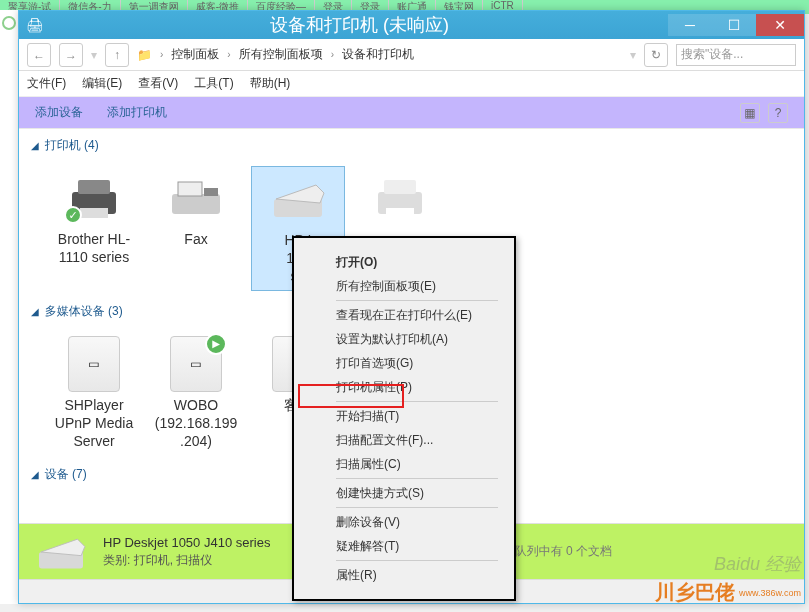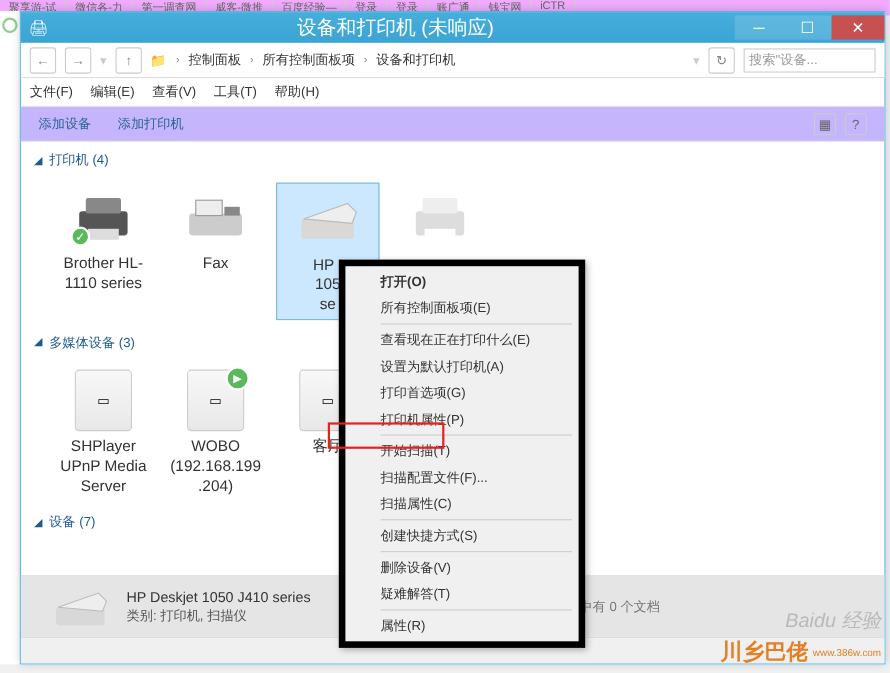--- a/index.html
+++ b/index.html
@@ -1,17 +1,17 @@
 <!DOCTYPE html>
 <html><head>
 <meta charset="utf-8">
 <style>
 *{margin:0;padding:0;box-sizing:border-box;font-family:"Microsoft YaHei","Segoe UI",sans-serif;font-size:12px}
 body{background:#f0f0f0;width:809px;height:612px;overflow:hidden;position:relative}
-.browser-tabs{height:14px;background:#f0abfc;display:flex;overflow:hidden}
+.browser-tabs{height:14px;background:#86efac;display:flex;overflow:hidden}
 .browser-tab{padding:0 8px;font-size:10px;color:#666;border-right:1px solid #ccc;white-space:nowrap}
 .window{position:absolute;left:18px;top:10px;right:4px;bottom:8px;background:#fff;border:1px solid #4fb8e8;box-shadow:0 0 8px rgba(0,0,0,0.2)}
 .titlebar{height:28px;background:linear-gradient(#45aedb,#3ca4d4);display:flex;align-items:center;color:#fff}
 .titlebar-icon{width:20px;height:20px;margin:0 6px;display:flex;align-items:center;justify-content:center;font-size:14px}
 .titlebar-title{flex:1;text-align:center;font-size:18px}
 .titlebar-controls{display:flex}
 .tb-btn{width:44px;height:22px;display:flex;align-items:center;justify-content:center;color:#fff;font-size:14px;cursor:pointer}
 .tb-close{background:#c75050;width:48px}
 .tb-min{background:rgba(255,255,255,0.15)}
 .tb-max{background:rgba(255,255,255,0.15)}
@@ -33,25 +33,25 @@
 .section-arrow{font-size:10px}
 .items-row{display:flex;flex-wrap:wrap;gap:8px;padding:8px 16px}
 .device-item{width:94px;display:flex;flex-direction:column;align-items:center;text-align:center;padding:4px;cursor:pointer}
 .device-item.selected{background:#cce8ff;border:1px solid #7ab8e0}
 .device-icon{width:72px;height:56px;display:flex;align-items:center;justify-content:center;position:relative}
 .device-label{font-size:14px;color:#333;margin-top:4px;line-height:1.3;word-break:break-word}
 .printer-svg{width:64px;height:48px}
 .check-badge{position:absolute;bottom:2px;left:6px;width:18px;height:18px;background:#5cb85c;border:2px solid #fff;border-radius:50%;display:flex;align-items:center;justify-content:center;color:#fff;font-size:11px}
 .media-box{width:52px;height:56px;background:linear-gradient(#f8f8f8,#e8e8e8);border:1px solid #ccc;border-radius:4px;position:relative;display:flex;align-items:center;justify-content:center}
 .play-badge{position:absolute;top:-4px;right:-6px;width:22px;height:22px;background:#5cb85c;border:2px solid #fff;border-radius:50%;display:flex;align-items:center;justify-content:center;color:#fff;font-size:10px}
-.context-menu{position:absolute;left:308px;top:236px;width:224px;background:#f0f0f0;border:6px solid #000000;box-shadow:2px 2px 6px rgba(0,0,0,0.3);padding:2px}
+.context-menu{position:absolute;left:292px;top:236px;width:224px;background:#f0f0f0;border:2px solid #000000;box-shadow:2px 2px 6px rgba(0,0,0,0.3);padding:12px}
 .cm-item{height:24px;display:flex;align-items:center;padding:0 8px 0 30px;color:#333;cursor:pointer;position:relative}
 .cm-sep{height:1px;background:#ccc;margin:2px 4px 2px 30px}
 .cm-highlight{position:absolute;left:298px;top:384px;width:106px;height:24px;border:2px solid #e52020;pointer-events:none;z-index:10}
-.details-bar{position:absolute;bottom:24px;left:0;right:0;height:56px;border-top:1px solid #e0e0e0;background:#e5e5e5;display:flex;align-items:center;padding:4px 24px;gap:12px}
+.details-bar{position:absolute;bottom:24px;left:0;right:0;height:56px;border-top:1px solid #e0e0e0;background:#bef264;display:flex;align-items:center;padding:4px 12px;gap:12px}
 .details-icon{width:60px;height:44px}
 .details-text{display:flex;flex-direction:column;gap:2px;color:#555}
 .details-right{margin-left:auto;color:#777;padding-right:180px}
 .statusbar{position:absolute;bottom:0;left:0;right:0;height:24px;background:#f0f0f0;border-top:1px solid #ddd}
 .left-strip{position:absolute;left:0;top:10px;width:18px;bottom:8px;background:#fff}
 .left-circle{width:14px;height:14px;border:2px solid #8dd08d;border-radius:50%;margin:6px auto}
 .watermark{position:absolute;right:8px;bottom:6px;color:#888;font-size:11px;display:flex;align-items:center;gap:4px}
 .watermark2{position:absolute;right:8px;bottom:36px;color:rgba(120,120,120,0.4);font-size:18px;font-style:italic}
 </style>
 </head>

